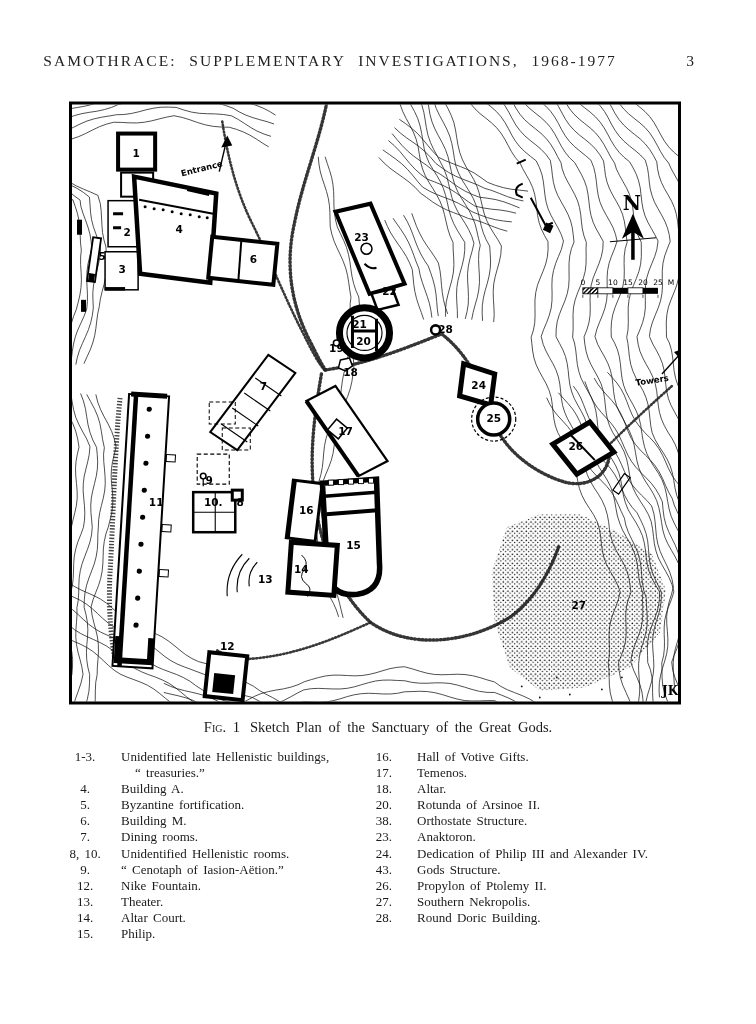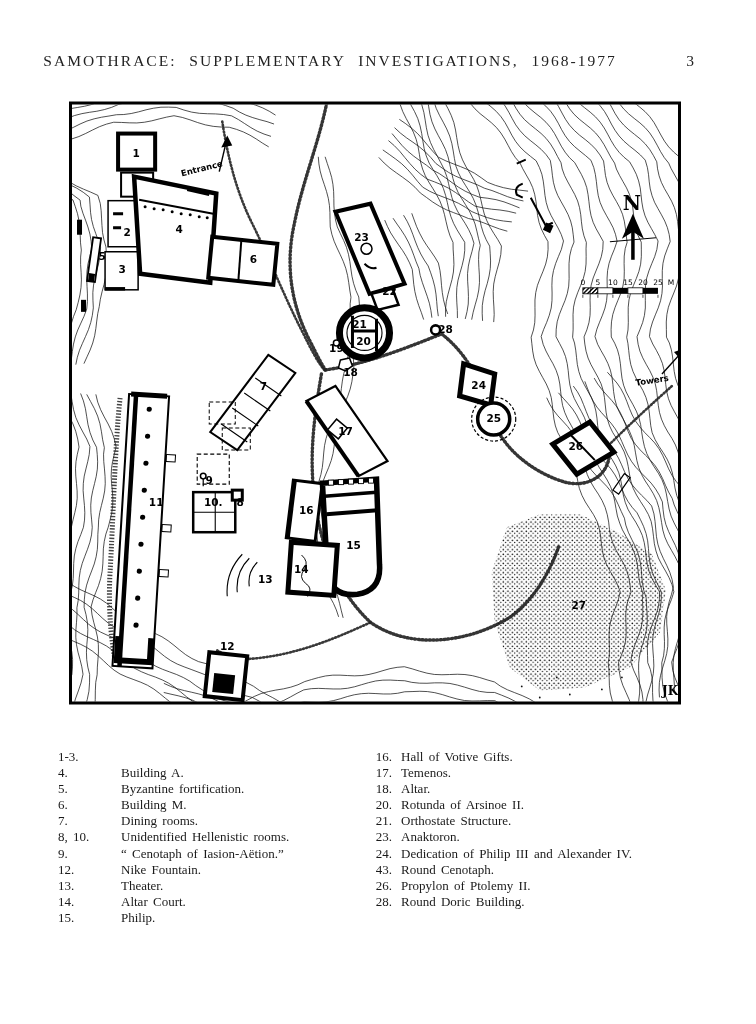--- a/index.html
+++ b/index.html
@@ -25,22 +25,22 @@
   
   .caption{position:absolute;top:719px;left:0;width:756px;text-align:center;
            font-size:14.5px;word-spacing:3px;color:#1a1a1a;}
   .caption .fig{font-variant:small-caps;margin-right:10px;}
   
   .legend{position:absolute;top:749px;left:0;width:756px;font-size:13px;line-height:16.1px;word-spacing:2px;}
   .lg-col{position:absolute;top:0;}
   #legend-left{left:58px;width:306px;}
   #legend-right{left:362px;width:350px;}
   .lg-row{display:flex;}
-  #legend-left .lg-num{flex:none;width:54px;text-align:left;padding-right:9px;}
-  #legend-right .lg-num{flex:none;width:30px;text-align:right;padding-right:9px;}
+  #legend-left .lg-num{flex:none;width:54px;text-align:center;padding-right:9px;}
+  #legend-right .lg-num{flex:none;width:30px;text-align:right;padding-right:25px;}
   .lg-cont{padding-left:14px;}
 </style>
 </head>
 <body>
 
 <div class="page">
 
   <div class="hdr">SAMOTHRACE: SUPPLEMENTARY INVESTIGATIONS, 1968-1977</div>
   <div class="pgnum">3</div>
 
@@ -339,26 +339,31 @@
           <text x="424" y="320" class="mnum">25</text>
           <text x="506" y="348" class="mnum">26</text>
           <text x="509" y="507" class="mnum">27</text>
           <text x="376" y="231" class="mnum">28</text>
         </g>
 
       <rect x="1.5" y="1.5" width="608" height="599" fill="none" stroke="#000" stroke-width="3"></rect>
     </svg>
   </div>
 
+  <div class="caption">
+    <span class="fig">Fig. 1</span><span>Sketch Plan of the Sanctuary of the Great Gods.</span>
+  </div>
 
   <div class="legend">
     <div class="lg-col" id="legend-left">
         <div class="lg-row">
           <span class="lg-num">1-3.</span>
           <span class="lg-text">
+            <div>Unidentified late Hellenistic buildings,</div>
+            <div class="lg-cont">“ treasuries.”</div>
           </span>
         </div>
         <div class="lg-row">
           <span class="lg-num">4.</span>
           <span class="lg-text">
             <div>Building A.</div>
           </span>
         </div>
         <div class="lg-row">
           <span class="lg-num">5.</span>
@@ -434,47 +439,53 @@
             <div>Altar.</div>
           </span>
         </div>
         <div class="lg-row">
           <span class="lg-num">20.</span>
           <span class="lg-text">
             <div>Rotunda of Arsinoe II.</div>
           </span>
         </div>
         <div class="lg-row">
-          <span class="lg-num">21.</span>
+          <span class="lg-num">38.</span>
           <span class="lg-text">
             <div>Orthostate Structure.</div>
           </span>
         </div>
         <div class="lg-row">
           <span class="lg-num">23.</span>
           <span class="lg-text">
             <div>Anaktoron.</div>
           </span>
         </div>
         <div class="lg-row">
           <span class="lg-num">24.</span>
           <span class="lg-text">
             <div>Dedication of Philip III and Alexander IV.</div>
           </span>
         </div>
         <div class="lg-row">
           <span class="lg-num">43.</span>
           <span class="lg-text">
-            <div>Round Cenotaph.</div>
+            <div>Gods Structure.</div>
           </span>
         </div>
         <div class="lg-row">
           <span class="lg-num">26.</span>
           <span class="lg-text">
             <div>Propylon of Ptolemy II.</div>
+          </span>
+        </div>
+        <div class="lg-row">
+          <span class="lg-num">27.</span>
+          <span class="lg-text">
+            <div>Southern Nekropolis.</div>
           </span>
         </div>
         <div class="lg-row">
           <span class="lg-num">28.</span>
           <span class="lg-text">
             <div>Round Doric Building.</div>
           </span>
         </div>
       </div>
   </div>

